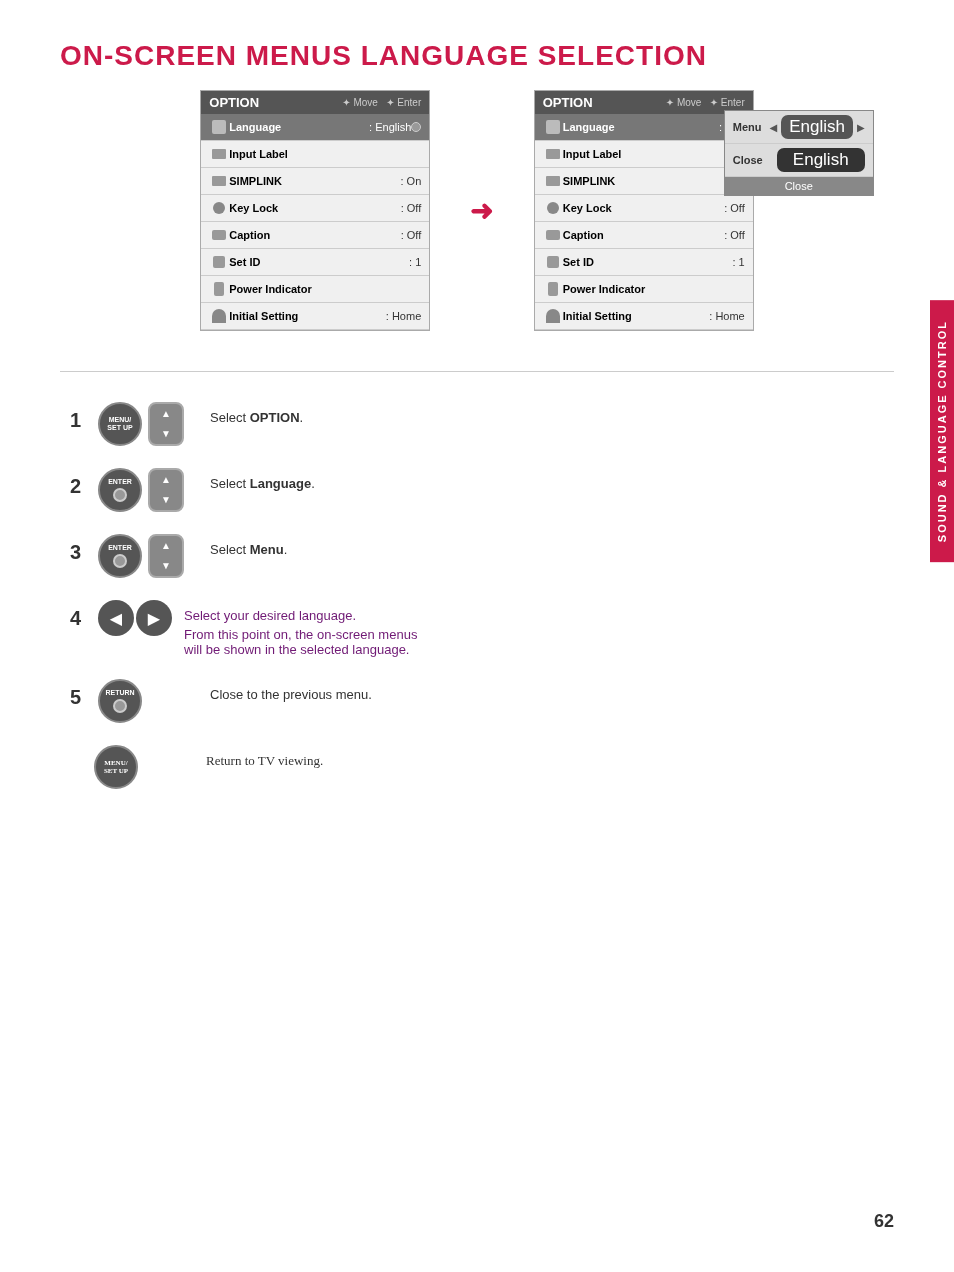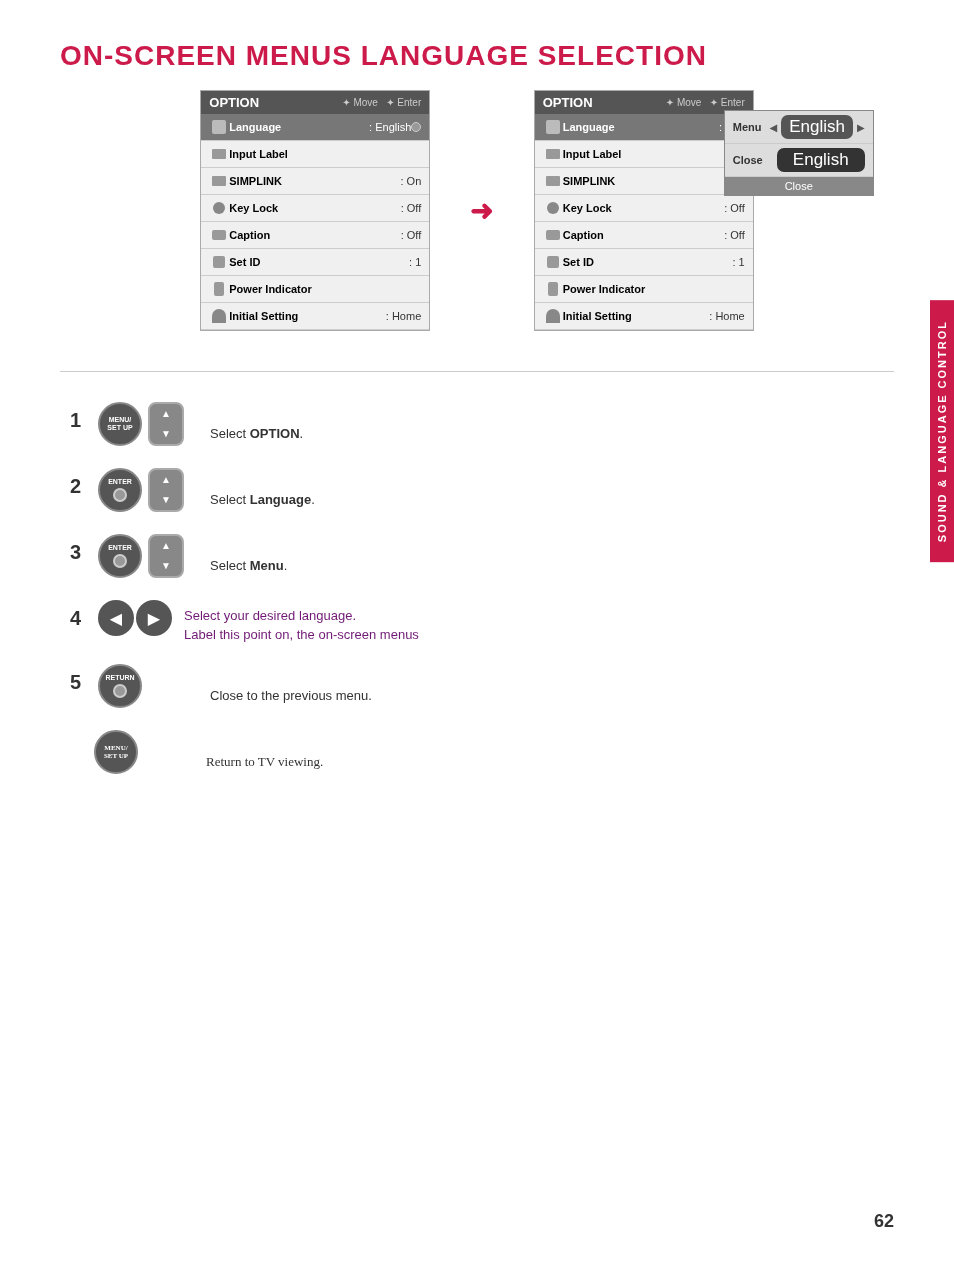--- a/index.html
+++ b/index.html
@@ -222,21 +222,20 @@
       justify-content: space-between;
       padding: 4px 0;
       border: 2px solid #aaa;
     }
 
     .step-text {
       flex: 1;
       font-size: 13px;
       color: #333;
       padding-top: 8px;
-      margin-top: 16px;
     }
 
     .step-text .bold-word {
       font-weight: bold;
     }
 
     .step-text-multi {
       flex: 1;
       font-size: 13px;
       color: #701a75;
@@ -543,21 +542,22 @@
     </div>
 
     <div class="step-row">
       <span class="step-number">4</span>
       <div class="step4-buttons">
         <div class="btn-step4">◀</div>
         <div class="btn-step4">▶</div>
       </div>
       <div class="step-text-multi">
         <div>Select your desired language.</div>
-        <div style="margin-top:4px;">Label this point on, the on-screen menus</div>
+        <div style="margin-top:4px;">From this point on, the on-screen menus</div>
+        <div>will be shown in the selected language.</div>
       </div>
     </div>
 
     <div class="step-row">
       <span class="step-number">5</span>
       <div class="step-buttons">
         <div class="btn-circle" style="font-size:7px;padding:4px;">
           <span style="font-size:7px;font-weight:bold;">RETURN</span>
           <div style="width:14px;height:14px;border-radius:50%;background:#999;border:2px solid #ccc;margin-top:2px;"></div>
         </div>

